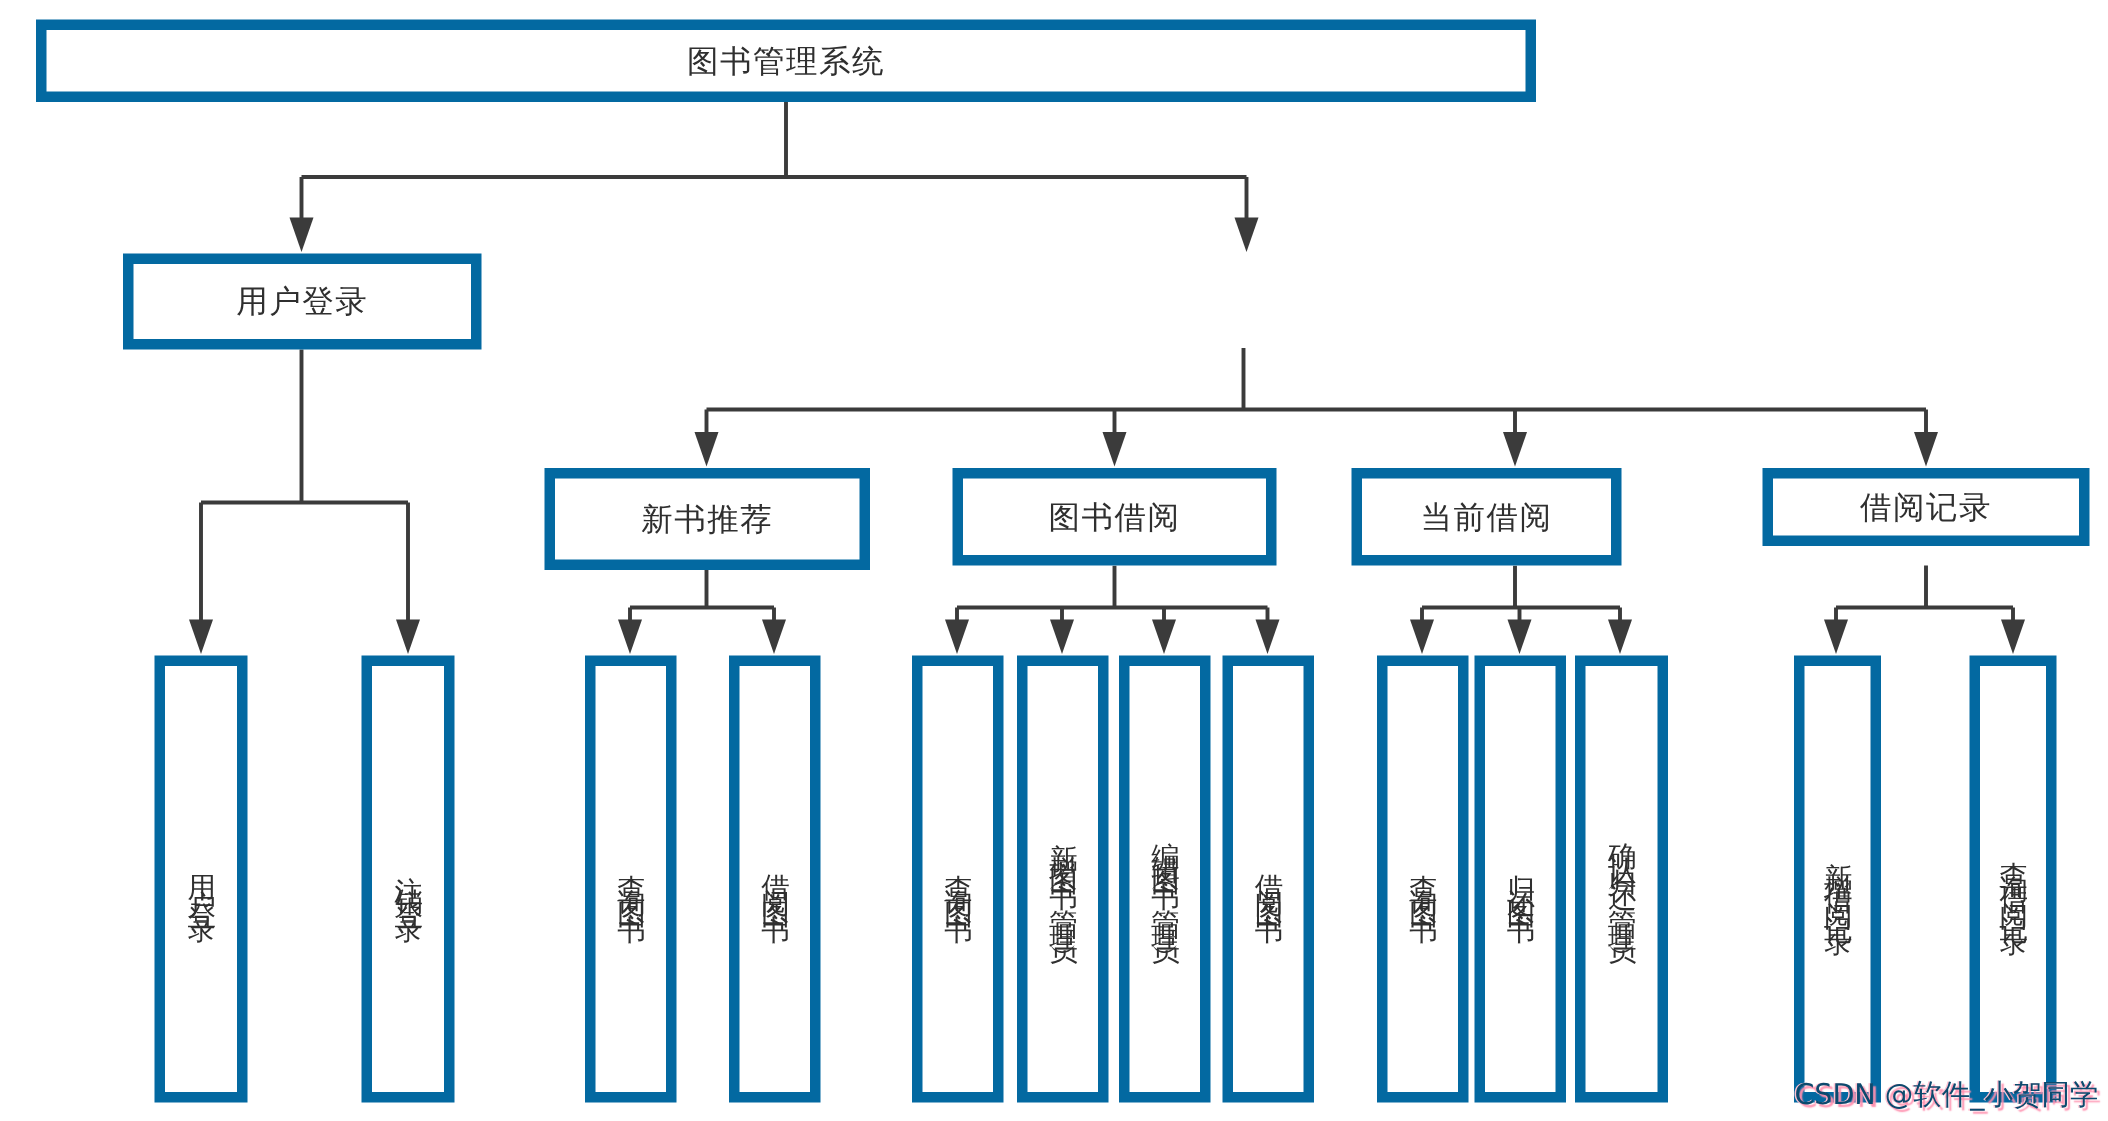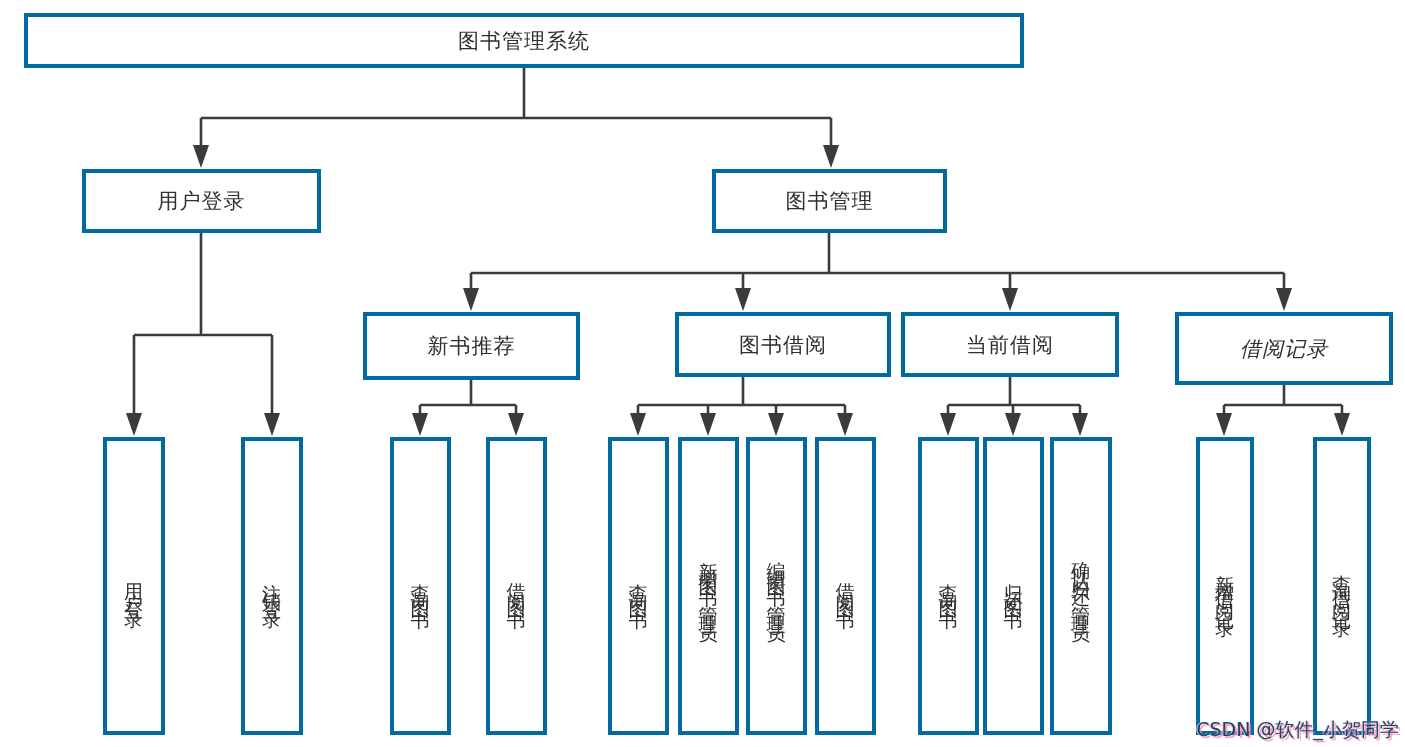--- a/index.html
+++ b/index.html
@@ -9,21 +9,21 @@
     height: 747px;
     background: #ffffff;
     font-family: "DejaVu Sans", "Liberation Sans", sans-serif;
     overflow: hidden;
   }
   #wires { position: absolute; left: 0; top: 0; z-index: 1; }
   .node {
     position: absolute;
     box-sizing: border-box;
     background: #ffffff;
-    border: 4px solid #0369a1;
+    border: 7px solid #0369a1;
     color: #2f2f2f;
     display: flex;
     align-items: center;
     justify-content: center;
     z-index: 2;
   }
   .hnode { font-size: 21px; letter-spacing: 1px; }
   .leaf {
     writing-mode: vertical-rl;
     text-orientation: mixed;
@@ -31,23 +31,23 @@
     letter-spacing: 9px;
     line-height: 1;
   }
   
   .n-root { left: 24px;  top: 13px;  width: 1000px; height: 55px; }
   
   .n-l2a  { left: 82px;  top: 169px; width: 239px; height: 64px; }
   .n-l2b  { left: 712px; top: 169px; width: 235px; height: 64px; }
   
   .n-l3a  { left: 363px;  top: 312px; width: 217px; height: 68px; }
-  .n-l3b  { left: 635px;  top: 312px; width: 216px; height: 65px; margin-left: 40px; }
-  .n-l3c  { left: 901px;  top: 312px; width: 218px; height: 65px; }
-  .n-l3d  { left: 1175px; top: 312px; width: 218px; height: 73px; font-style: italic; }
+  .n-l3b  { left: 635px;  top: 312px; width: 216px; height: 65px; }
+  .n-l3c  { left: 901px;  top: 312px; width: 180px; height: 65px; }
+  .n-l3d  { left: 1175px; top: 312px; width: 218px; height: 52px; }
   
   .lf1  { left: 103px;  top: 437px; width: 62px; height: 298px; }
   .lf2  { left: 241px;  top: 437px; width: 62px; height: 298px; }
   .lf3  { left: 390px;  top: 437px; width: 61px; height: 298px; }
   .lf4  { left: 486px;  top: 437px; width: 61px; height: 298px; }
   .lf5  { left: 608px;  top: 437px; width: 61px; height: 298px; }
   .lf6  { left: 678px;  top: 437px; width: 61px; height: 298px; }
   .lf7  { left: 746px;  top: 437px; width: 61px; height: 298px; }
   .lf8  { left: 815px;  top: 437px; width: 61px; height: 298px; }
   .lf9  { left: 918px;  top: 437px; width: 61px; height: 298px; }
@@ -111,23 +111,20 @@
     </g>
   </svg>
 
   <div class="node hnode n-root">
     <span>图书管理系统</span>
   </div>
 
   <div class="node hnode n-l2a">
     <span>用户登录</span>
   </div>
-  <div class="node hnode n-l2b">
-    <span>图书管理</span>
-  </div>
 
   <div class="node hnode n-l3a">
     <span>新书推荐</span>
   </div>
   <div class="node hnode n-l3b">
     <span>图书借阅</span>
   </div>
   <div class="node hnode n-l3c">
     <span>当前借阅</span>
   </div>

